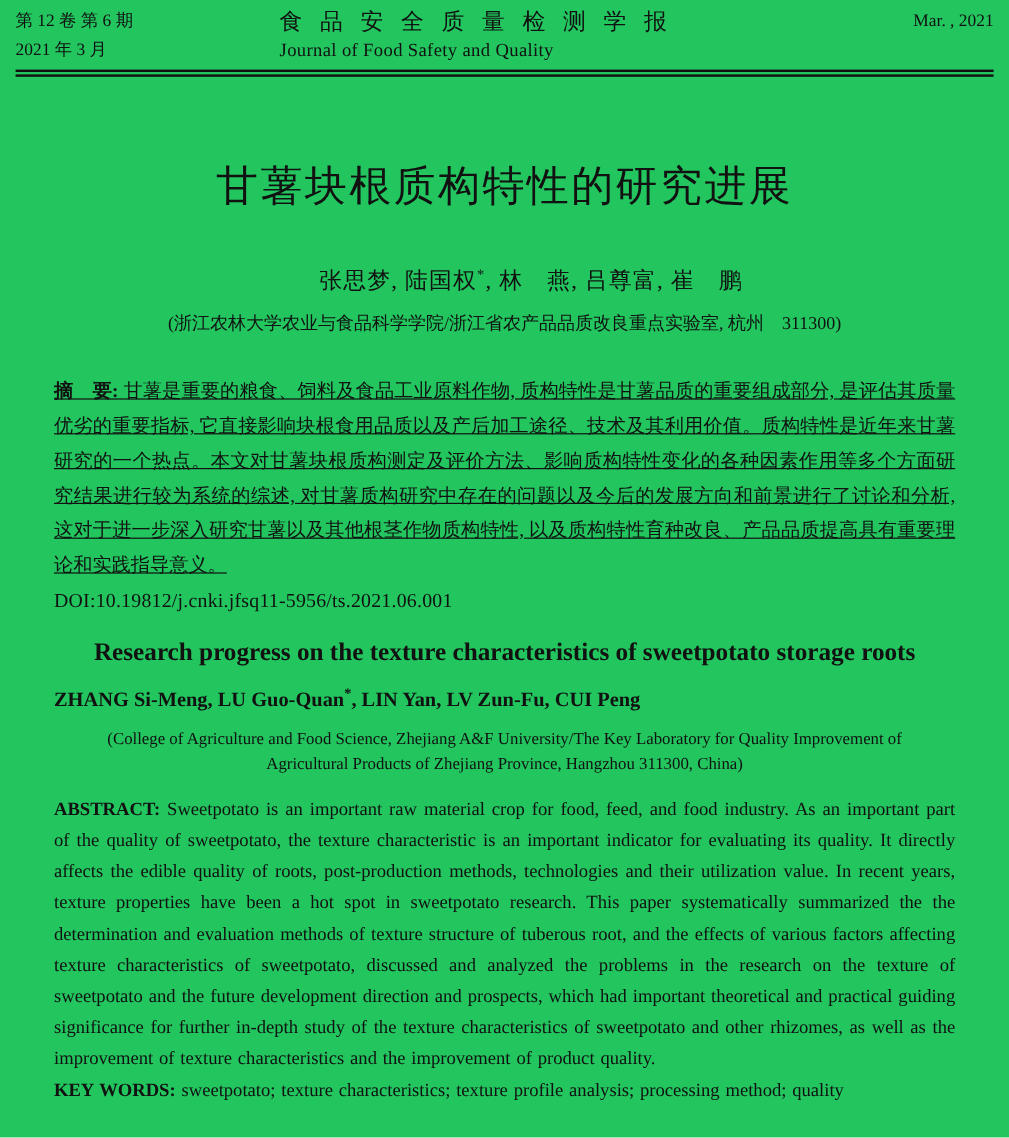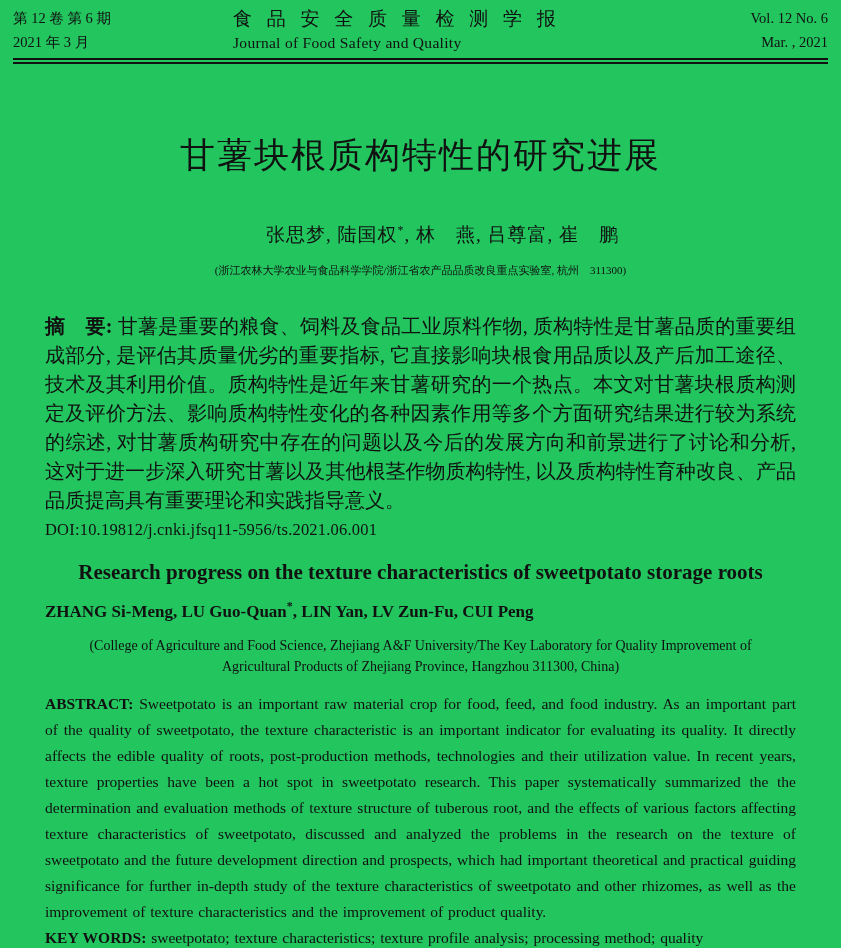--- a/index.html
+++ b/index.html
@@ -45,31 +45,32 @@
     text-align: center;
     font-size: 19px;
     letter-spacing: 1px;
     line-height: 26px;
     padding-left: 44px;
   }
   .authors-zh sup, .authors-en sup { font-size: 12px; vertical-align: super; line-height: 0; }
   .affil-zh {
     margin-top: 12px;
     text-align: center;
-    font-size: 11px;
+    font-size: 15px;
     line-height: 21px;
   }
   
   .body-block { margin: 0 45px; }
   .abs-zh {
     margin-top: 31px;
-    font-size: 20px;
+    font-size: 16px;
     line-height: 29px;
     text-align: justify;
     text-align-last: left;
+    text-decoration: underline;
   }
   .kw-zh { font-size: 16.5px; line-height: 29px; }
   .doi-line { font-size: 16.5px; line-height: 29px; letter-spacing: 0.2px; }
   .lbl-b { font-weight: bold; }
   
   .title-en {
     margin-top: 14px;
     text-align: center;
     font-size: 21px;
     font-weight: bold;
@@ -105,21 +106,20 @@
   <header class="journal-header">
     <div class="hdr-col hdr-left">
       <div>第 12 卷 第 6 期</div>
       <div>2021 年 3 月</div>
     </div>
     <div class="hdr-col hdr-center">
       <div class="hdr-zh">食 品 安 全 质 量 检 测 学 报</div>
       <div class="hdr-en">Journal of Food Safety and Quality</div>
     </div>
     <div class="hdr-col hdr-right">
-      <div>Vol. 12 No. 6</div>
       <div>Mar. , 2021</div>
     </div>
   </header>
 
   <div class="double-rule">
     <div class="bar1"></div>
     <div class="gap"></div>
     <div class="bar2"></div>
   </div>
 

